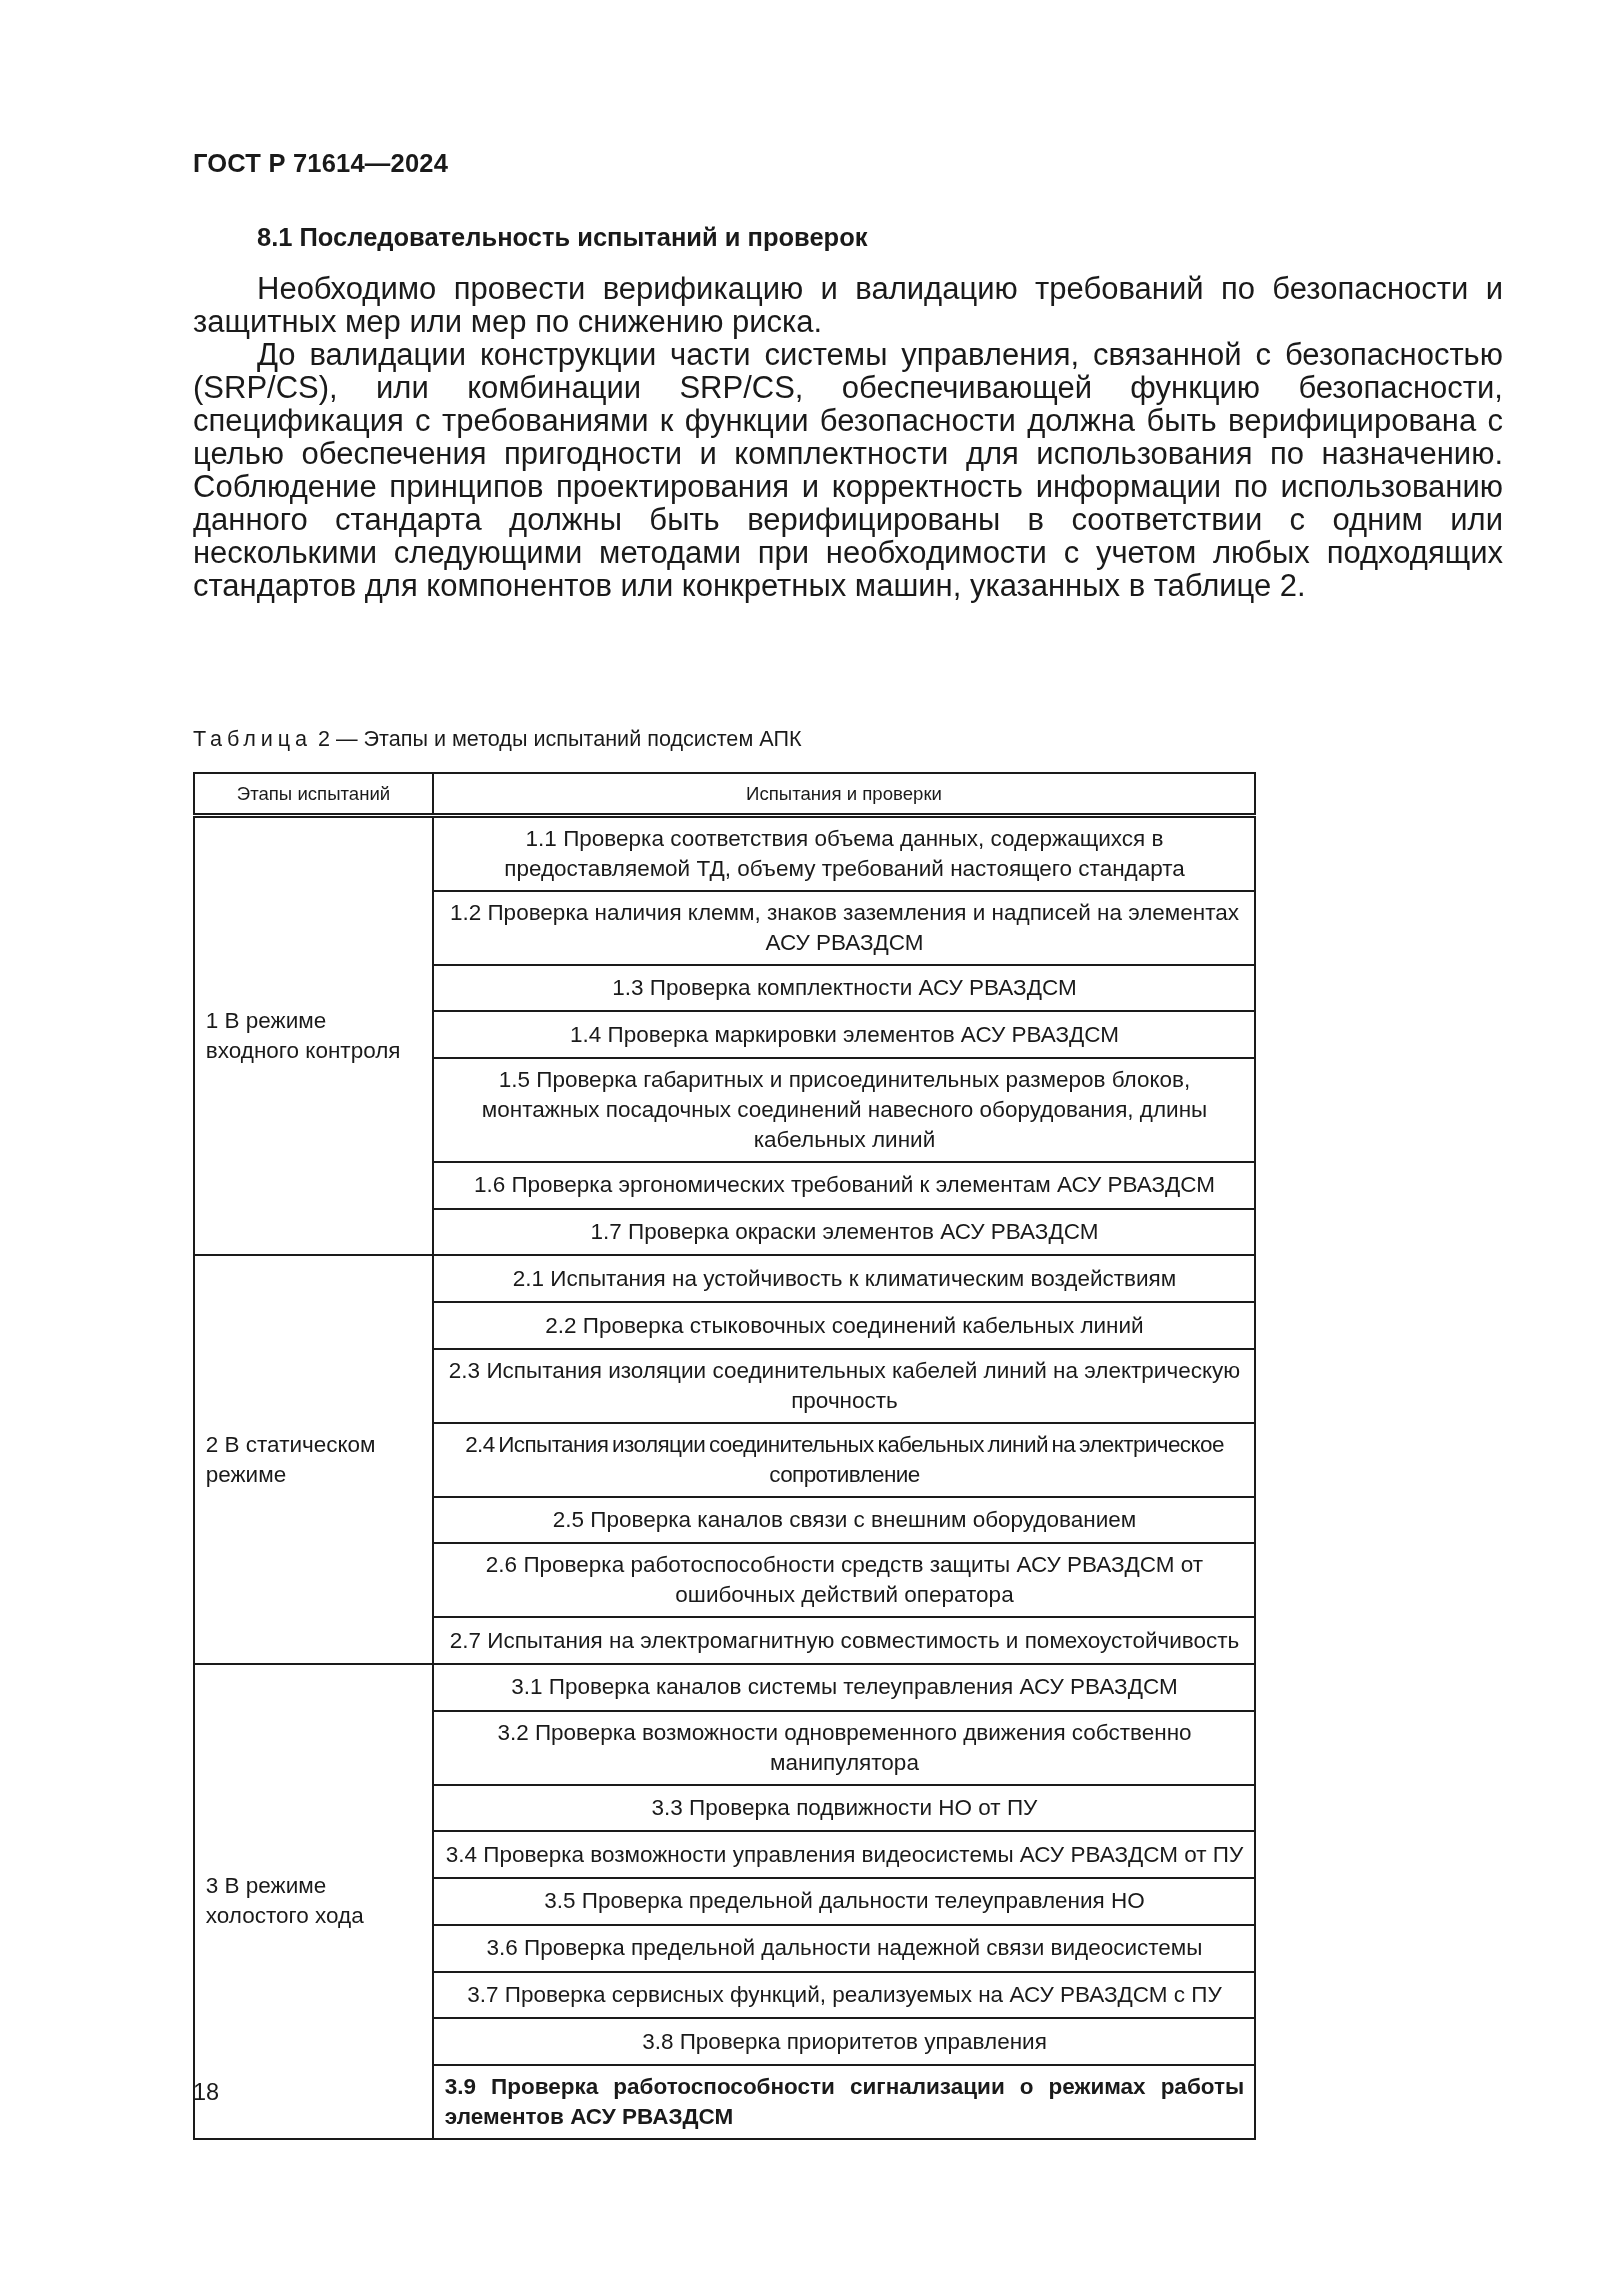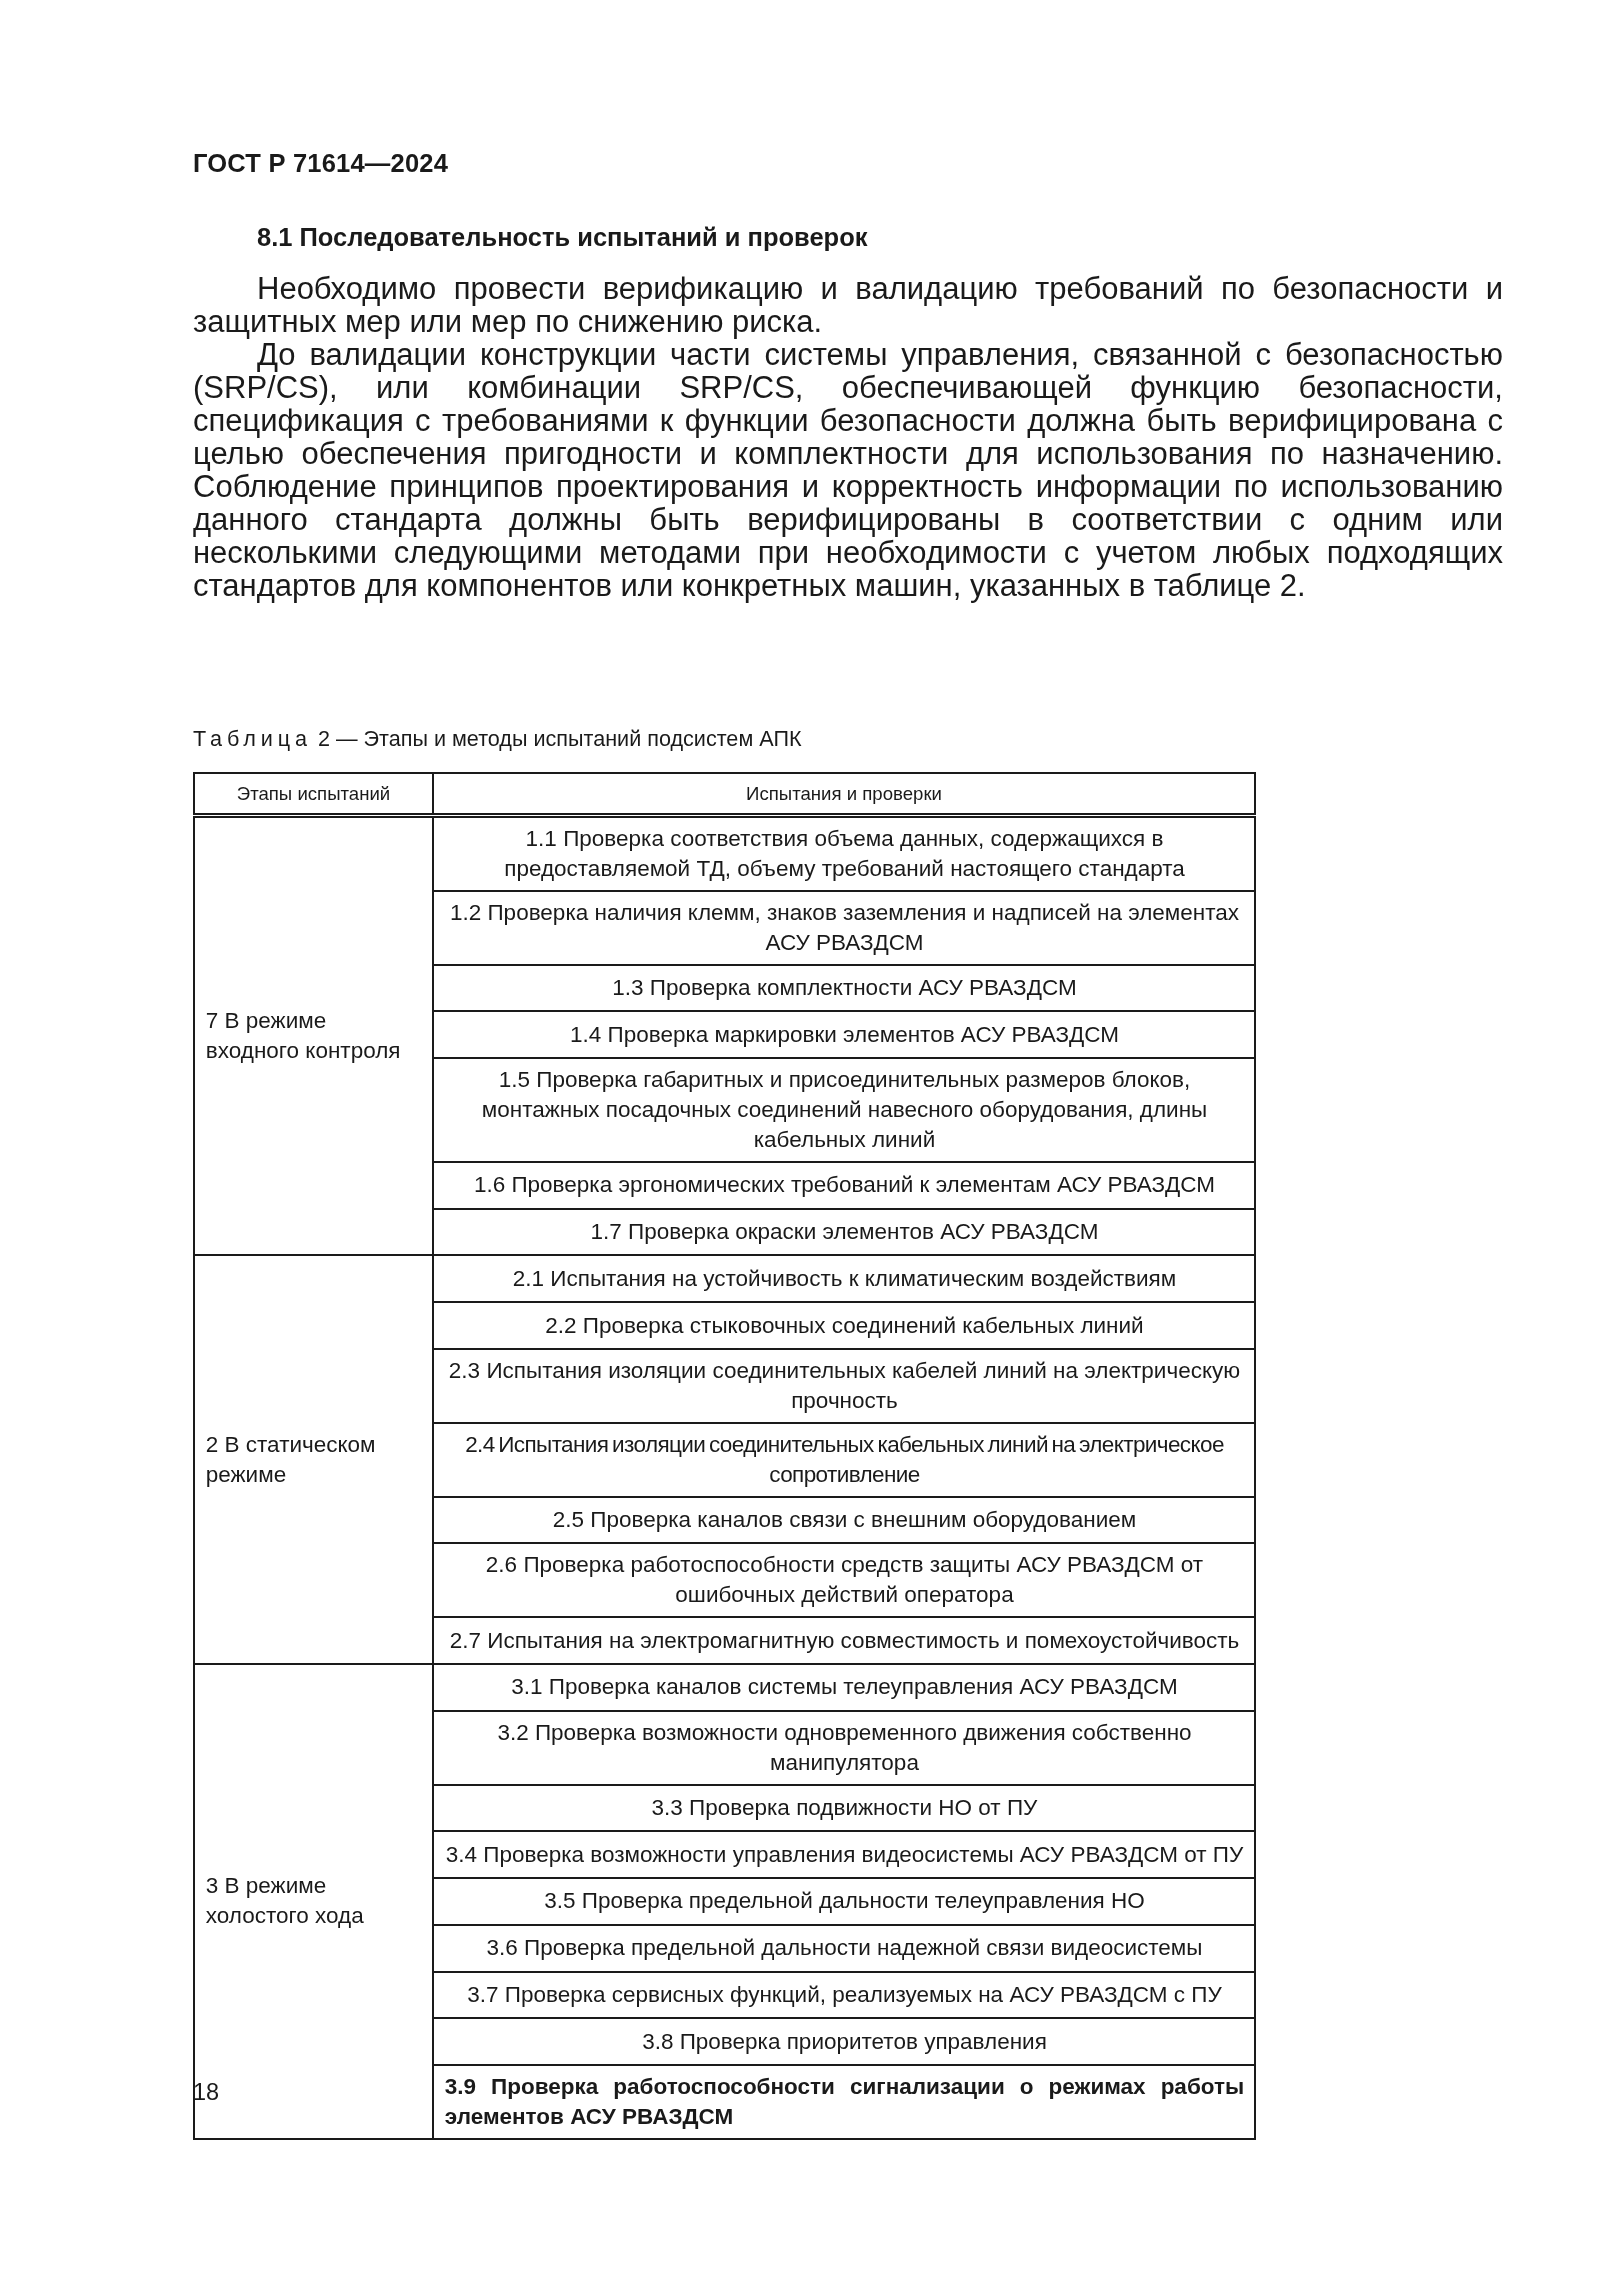--- a/index.html
+++ b/index.html
@@ -125,21 +125,21 @@
   <thead>
     <tr>
       <th class="col-stage">Этапы испытаний</th>
       <th>Испытания и проверки</th>
     </tr>
   </thead>
   <tbody>
 
     <tr class="group-start">
       <td class="stage" rowspan="7">
-        <span>7  В режиме</span>
+        <span>1  В режиме</span>
         <span>входного контроля</span>
       </td>
       <td class="check">1.1  Проверка соответствия объема данных, содержащихся в предоставляемой ТД, объему требований настоящего стандарта</td>
     </tr>
     <tr>
         <td class="check">1.2  Проверка наличия клемм, знаков заземления и надписей на элементах АСУ РВАЗДСМ</td>
       </tr>
     <tr>
         <td class="check">1.3  Проверка комплектности АСУ РВАЗДСМ</td>
       </tr>

